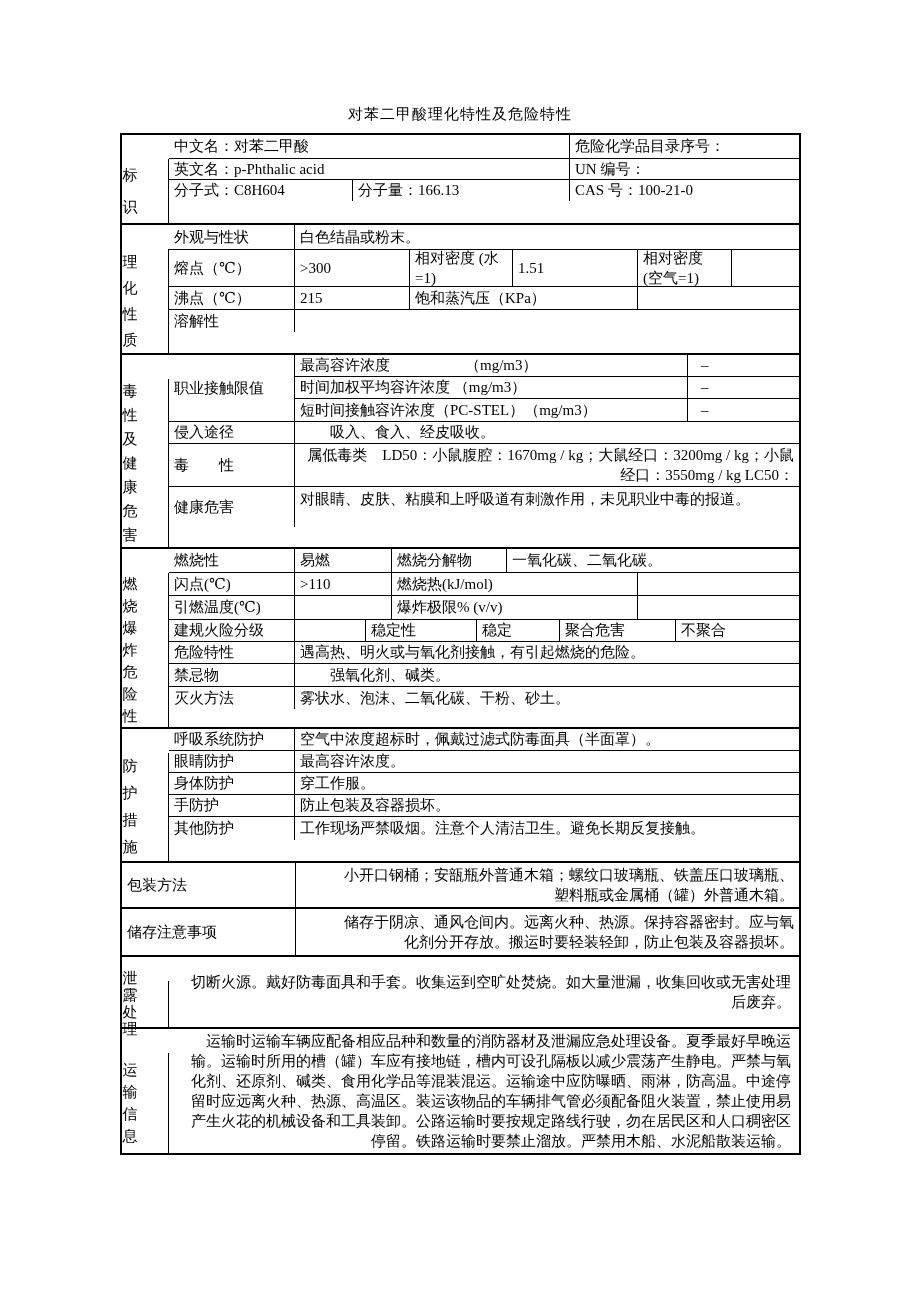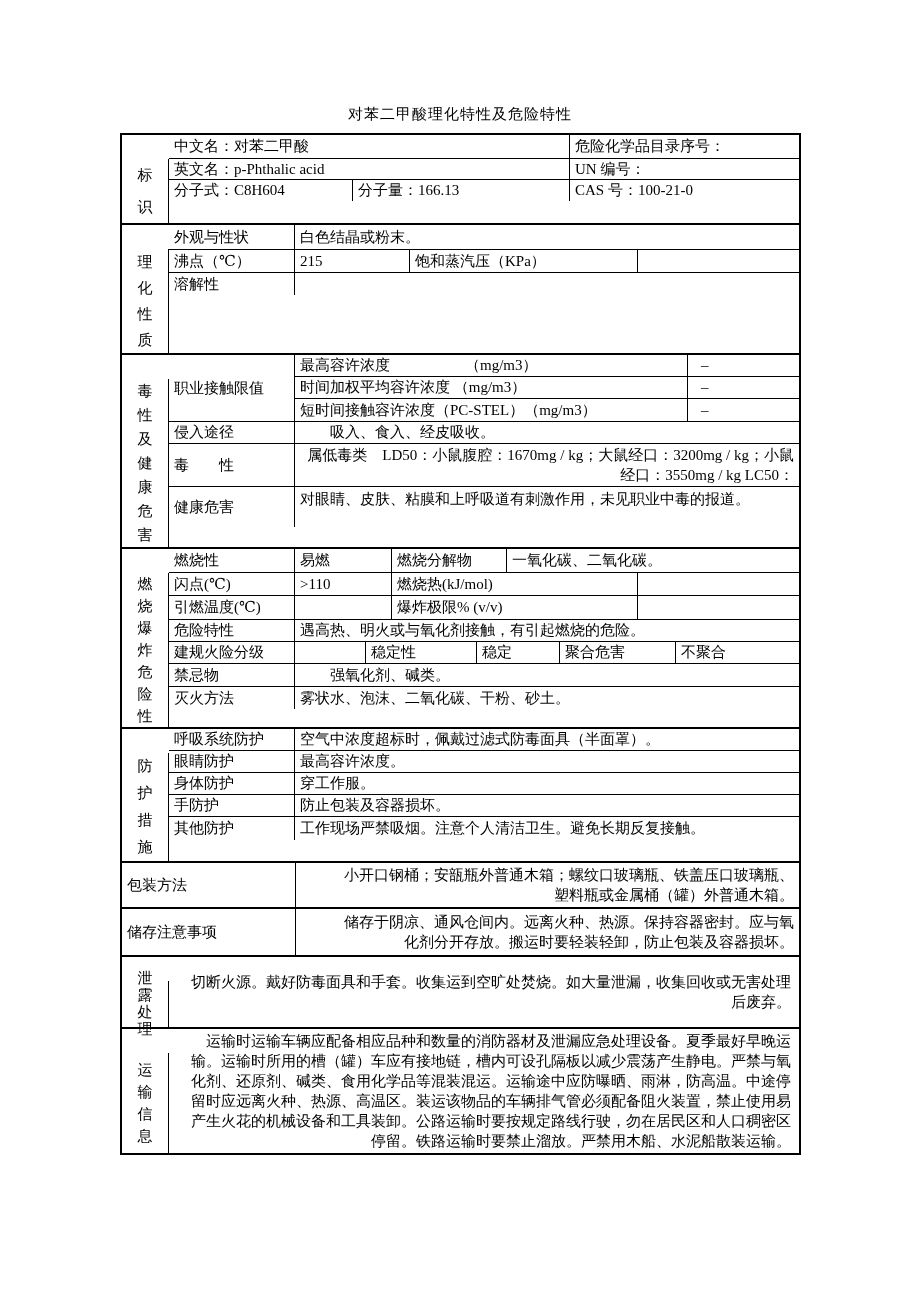--- a/index.html
+++ b/index.html
@@ -15,21 +15,21 @@
   }
   .tbl{
     position:absolute;top:133px;left:120px;width:681px;
     border:2px solid #000;box-sizing:border-box;
     background:#fff;
   }
   .section{display:flex;border-bottom:2px solid #000;}
   .section:last-child{border-bottom:none;}
   .seclabel{
     width:47px;flex:0 0 47px;border-right:1px solid #000;
-    display:flex;align-items:center;justify-content:center;
+    display:flex;align-items:center;justify-content:flex-start;
     box-sizing:border-box;
     margin-top:24px;
   }
   .vtext{width:16px;word-break:break-all;text-align:center;}
   .lh32{line-height:32px;}
   .lh26{line-height:26px;}
   .lh24{line-height:24px;}
   .lh22{line-height:22px;}
   .lh27{line-height:27px;}
   .lh17{line-height:17px;}
@@ -79,20 +79,28 @@
   </div>
 
   <div class="section">
     <div class="seclabel">
       <div class="vtext lh26">理化性质</div>
     </div>
     <div class="secrows">
       <div class="row" style="height:25px">
         <div class="cell k">外观与性状</div>
         <div class="cell grow nbr">白色结晶或粉末。</div>
+      </div>
+      <div class="row" style="height:37px">
+        <div class="cell k">熔点（℃）</div>
+        <div class="cell" style="width:115px;flex:0 0 115px">&gt;300</div>
+        <div class="cell" style="width:103px;flex:0 0 103px">相对密度 (水=1)</div>
+        <div class="cell" style="width:125px;flex:0 0 125px">1.51</div>
+        <div class="cell" style="width:94px;flex:0 0 94px">相对密度 (空气=1)</div>
+        <div class="cell grow nbr"></div>
       </div>
       <div class="row" style="height:23px">
         <div class="cell k">沸点（℃）</div>
         <div class="cell" style="width:115px;flex:0 0 115px">215</div>
         <div class="cell" style="width:228px;flex:0 0 228px">饱和蒸汽压（KPa）</div>
         <div class="cell grow nbr"></div>
       </div>
       <div class="row" style="height:22px">
         <div class="cell k">溶解性</div>
       </div>
@@ -153,31 +161,31 @@
         <div class="cell" style="width:246px;flex:0 0 246px">燃烧热(kJ/mol)</div>
         <div class="cell grow nbr"></div>
       </div>
       <div class="row" style="height:24px">
         <div class="cell k">引燃温度(℃)</div>
         <div class="cell" style="width:97px;flex:0 0 97px"></div>
         <div class="cell" style="width:246px;flex:0 0 246px">爆炸极限% (v/v)</div>
         <div class="cell grow nbr"></div>
       </div>
       <div class="row" style="height:22px">
-        <div class="cell k">危险特性</div>
-        <div class="cell grow nbr">遇高热、明火或与氧化剂接触，有引起燃烧的危险。</div>
-      </div>
-      <div class="row" style="height:22px">
         <div class="cell k">建规火险分级</div>
         <div class="cell" style="width:71px;flex:0 0 71px"></div>
         <div class="cell" style="width:111px;flex:0 0 111px">稳定性</div>
         <div class="cell" style="width:83px;flex:0 0 83px">稳定</div>
         <div class="cell" style="width:116px;flex:0 0 116px">聚合危害</div>
         <div class="cell grow nbr">不聚合</div>
       </div>
+      <div class="row" style="height:22px">
+        <div class="cell k">危险特性</div>
+        <div class="cell grow nbr">遇高热、明火或与氧化剂接触，有引起燃烧的危险。</div>
+      </div>
       <div class="row" style="height:23px">
         <div class="cell k">禁忌物</div>
         <div class="cell grow nbr">　　强氧化剂、碱类。</div>
       </div>
       <div class="row" style="height:22px">
         <div class="cell k">灭火方法</div>
         <div class="cell grow nbr">雾状水、泡沫、二氧化碳、干粉、砂土。</div>
       </div>
     </div>
   </div>

